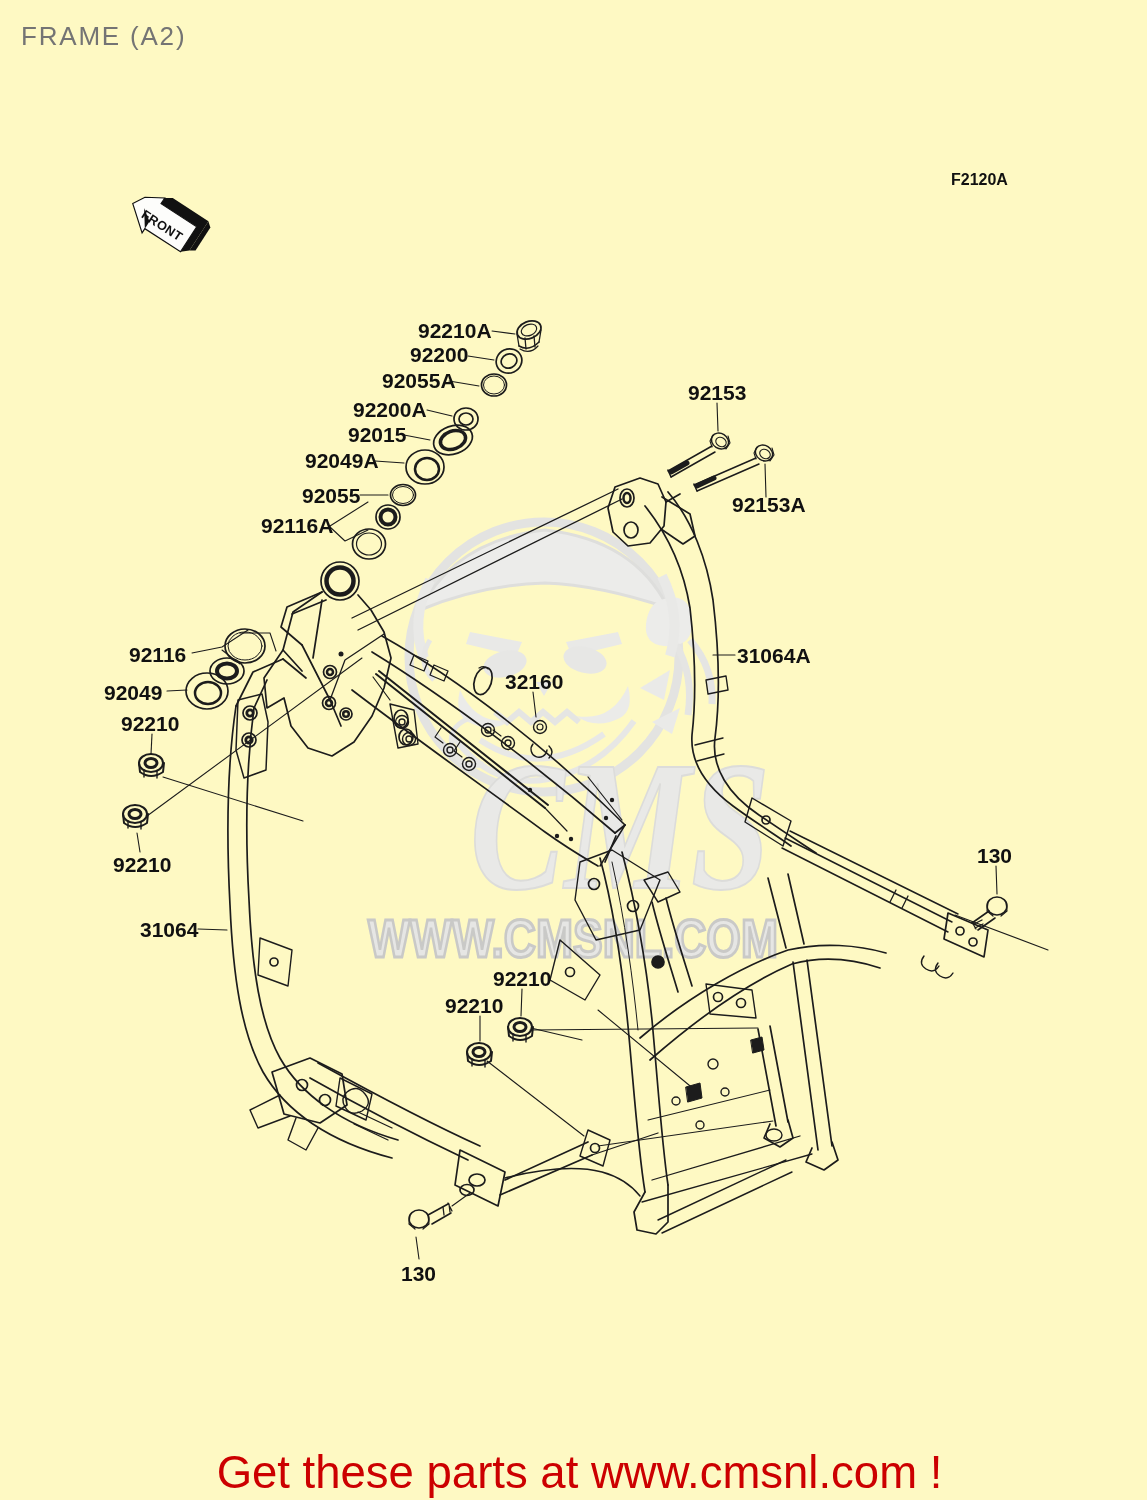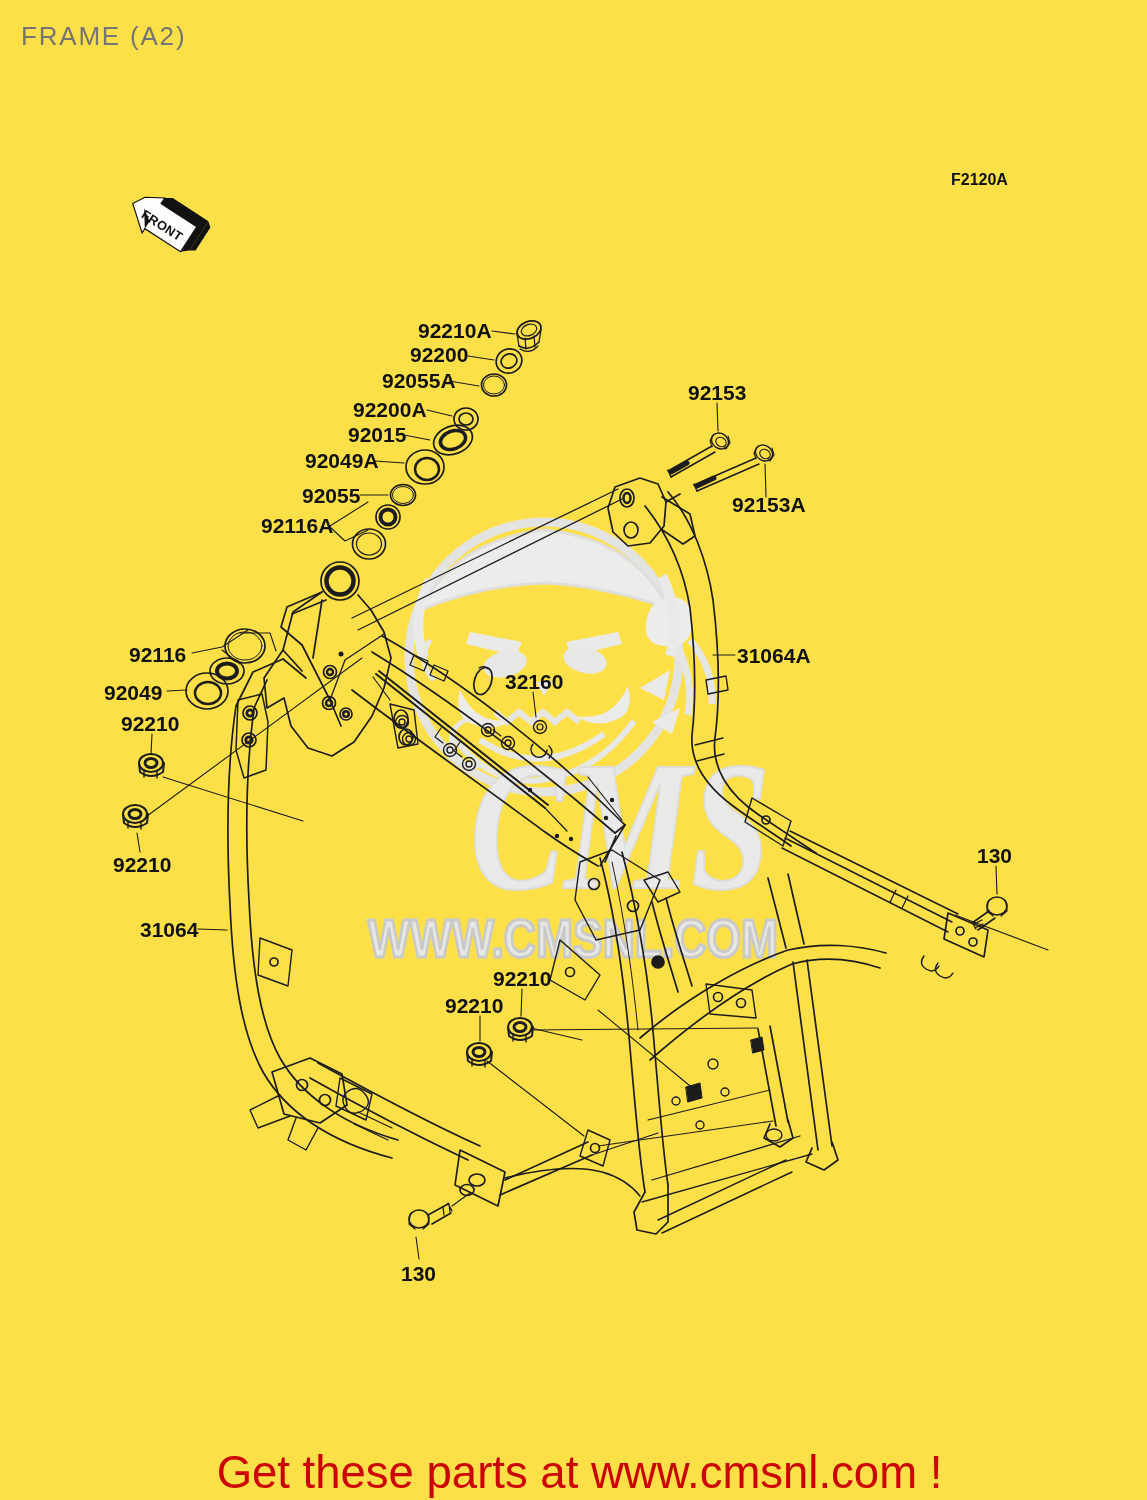--- a/index.html
+++ b/index.html
@@ -1,16 +1,16 @@
 <!DOCTYPE html>
 <html><head>
 <meta charset="utf-8">
 <style>
   html,body{margin:0;padding:0;background:#fbfbf9;}
-  .page{position:relative;width:1147px;height:1500px;background:#fde047;overflow:hidden;
+  .page{position:relative;width:1147px;height:1500px;background:#fef9c3;overflow:hidden;
         font-family:"Liberation Sans", sans-serif;}
   svg{position:absolute;left:0;top:0;}
   .title{position:absolute;left:21px;top:21px;font-size:26px;color:#747474;letter-spacing:1.8px;}
   .footer{position:absolute;left:6px;top:1447px;width:1147px;text-align:center;
           font-size:45.5px;color:#cc0000;}
 </style>
 </head>
 <body>
 <div class="page">
   <div class="title">FRAME (A2)</div>

